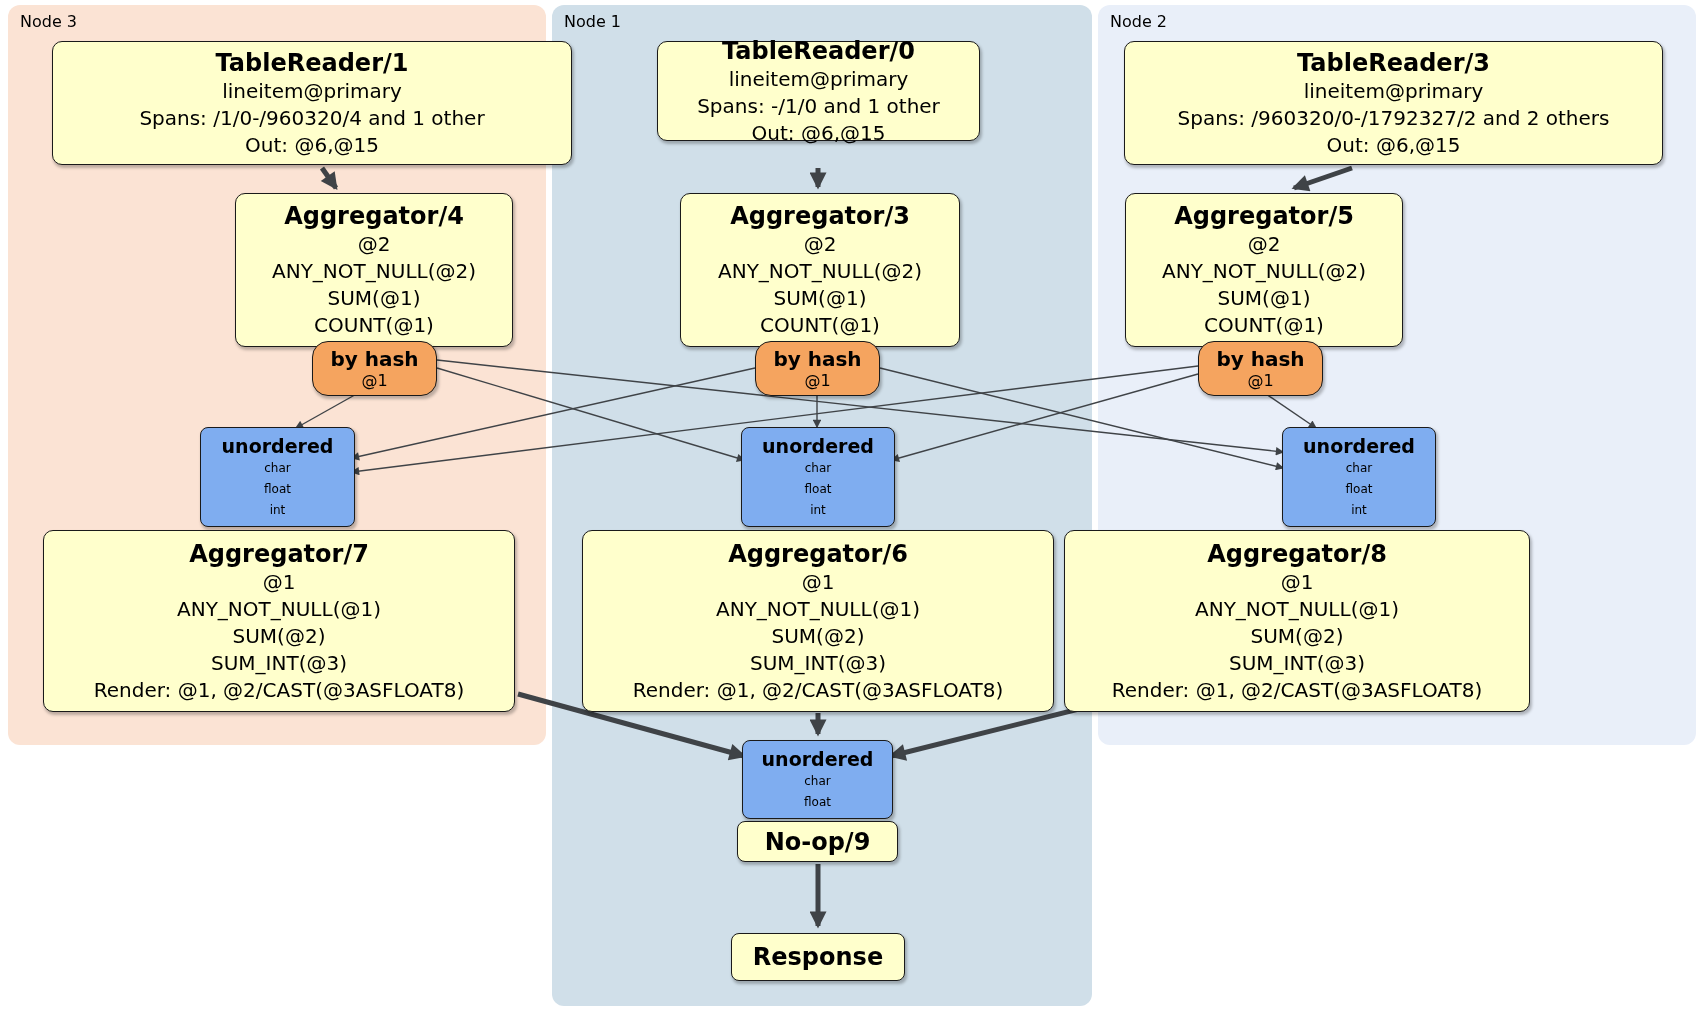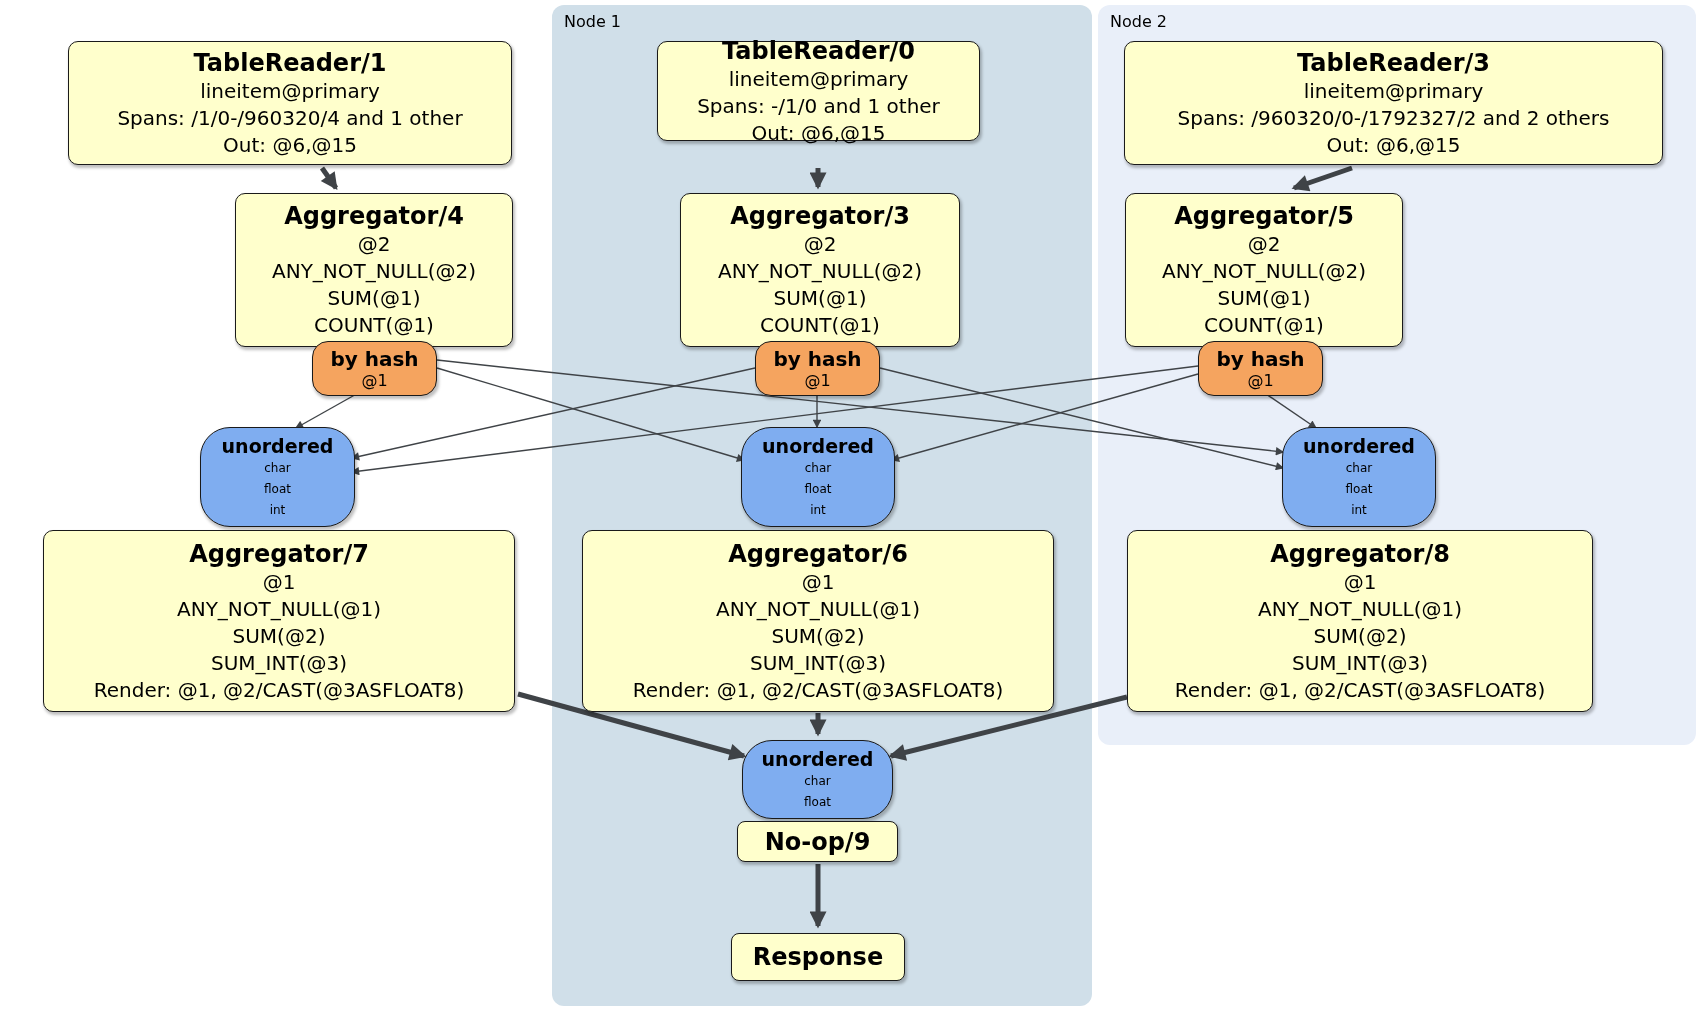--- a/index.html
+++ b/index.html
@@ -81,21 +81,21 @@
     font-size: 20px;
     font-weight: bold;
     line-height: 24px;
   }
   .router .line {
     font-size: 16px;
     line-height: 20px;
   }
   .sync {
     background: var(--sync-fill);
-    border-radius: 30px;
+    border-radius: 8px;
   }
   .sync .box-title {
     font-size: 19px;
     font-weight: bold;
     line-height: 24px;
   }
   .sync .line {
     font-size: 12px;
     line-height: 21px;
   }
@@ -108,20 +108,23 @@
     font-weight: bold;
     line-height: 28px;
     white-space: nowrap;
   }
 </style>
 </head>
 <body>
 
 <div class="stage">
 
+  <div class="panel panel-n3" style="left:8px;top:5px;width:538px;height:740px">
+    <span class="panel-label">Node 3</span>
+  </div>
   <div class="panel panel-n1" style="left:552px;top:5px;width:540px;height:1001px">
     <span class="panel-label">Node 1</span>
   </div>
   <div class="panel panel-n2" style="left:1098px;top:5px;width:598px;height:740px">
     <span class="panel-label">Node 2</span>
   </div>
 
   <svg class="edges" width="1706" height="1016" viewBox="0 0 1706 1016">
     <defs>
       <marker id="ah-big" viewBox="0 0 10 10" refX="8.5" refY="5" markerWidth="4" markerHeight="3.4" orient="auto">
@@ -148,21 +151,21 @@
       <line class="thick-edge" x1="322" y1="168" x2="336" y2="188" marker-end="url(#ah-big)"></line>
       <line class="thick-edge" x1="818" y1="168" x2="818" y2="187" marker-end="url(#ah-big)"></line>
       <line class="thick-edge" x1="1352" y1="168" x2="1294" y2="188" marker-end="url(#ah-big)"></line>
       <line class="thick-edge" x1="518" y1="694" x2="744" y2="756" marker-end="url(#ah-big)"></line>
       <line class="thick-edge" x1="818" y1="713" x2="818" y2="734" marker-end="url(#ah-big)"></line>
       <line class="thick-edge" x1="1127" y1="697" x2="891" y2="756" marker-end="url(#ah-big)"></line>
       <line class="thick-edge" x1="818" y1="864" x2="818" y2="926" marker-end="url(#ah-big)"></line>
     </g>
   </svg>
 
-  <div class="box proc" style="left:68px;top:41px;width:444px;height:124px">
+  <div class="box proc" style="left:52px;top:41px;width:520px;height:124px">
     <div class="box-title">TableReader/1</div>
     <div>
         <div class="line">lineitem@primary</div>
         <div class="line">Spans: /1/0-/960320/4 and 1 other</div>
         <div class="line">Out: @6,@15</div>
       </div>
   </div>
   <div class="box proc" style="left:235px;top:193px;width:278px;height:154px">
     <div class="box-title">Aggregator/4</div>
     <div>
@@ -276,21 +279,21 @@
       </div>
   </div>
   <div class="box sync" style="left:1282px;top:427px;width:154px;height:100px">
     <div class="box-title">unordered</div>
     <div>
         <div class="line">char</div>
         <div class="line">float</div>
         <div class="line">int</div>
       </div>
   </div>
-  <div class="box proc" style="left:1127px;top:530px;width:466px;height:182px">
+  <div class="box proc" style="left:1064px;top:530px;width:466px;height:182px">
     <div class="box-title">Aggregator/8</div>
     <div>
         <div class="line">@1</div>
         <div class="line">ANY_NOT_NULL(@1)</div>
         <div class="line">SUM(@2)</div>
         <div class="line">SUM_INT(@3)</div>
         <div class="line">Render: @1, @2/CAST(@3ASFLOAT8)</div>
       </div>
   </div>
 

